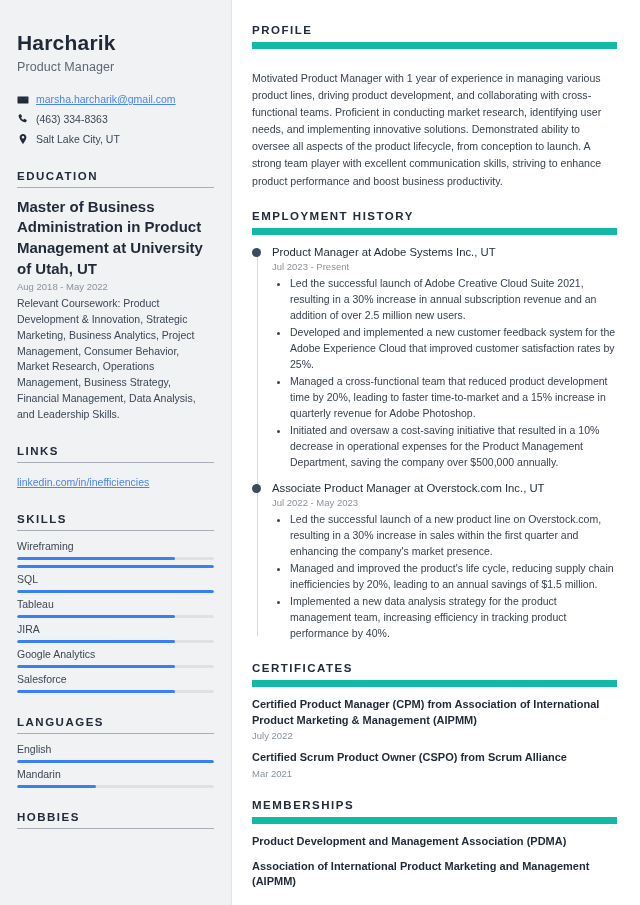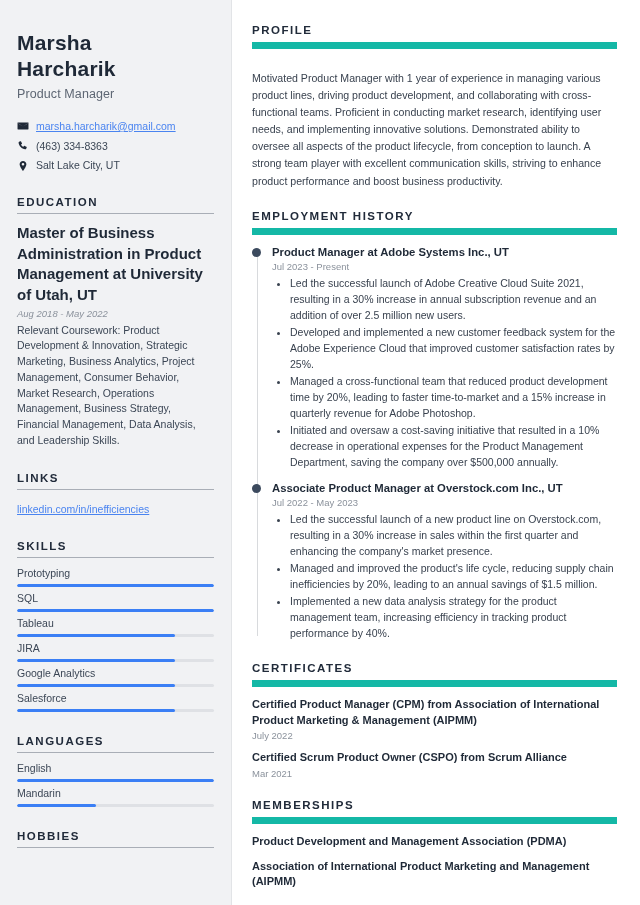--- a/index.html
+++ b/index.html
@@ -90,21 +90,20 @@
   .edu-title {
     font-size: 15px;
     font-weight: bold;
     line-height: 1.38;
     color: #1f2937;
   }
   .edu-date {
     font-size: 9.5px;
     color: #8b929c;
     margin-top: 2px;
-    font-style: italic;
   }
   .edu-desc {
     font-size: 10.5px;
     line-height: 1.5;
     color: #3b4655;
     margin-top: 4px;
   }
 
   .side-link {
     font-size: 10.5px;
@@ -176,21 +175,21 @@
     position: absolute;
     left: -20px;
     top: 3px;
     width: 9px;
     height: 9px;
     border-radius: 50%;
     background: #3c4a5e;
   }
   .job-head {
     font-size: 11.3px;
-    font-weight: bold;
+    font-weight: normal;
     color: #1f2937;
     line-height: 1.3;
   }
   .job-date {
     font-size: 9.5px;
     color: #8b929c;
     margin-top: 2px;
   }
   .bullets {
     margin: 4px 0 0 0;
@@ -228,21 +227,20 @@
 </style>
 </head>
 <body>
 
 <div class="page">
 
   <aside class="sidebar">
 
     <div>
       <div class="name">
-        <div>Marsha</div>
         <div>Harcharik</div>
       </div>
       <div class="job-title">Product Manager</div>
     </div>
 
     <div class="contacts">
       <div class="contact-row">
         <span class="c-icon">
           <svg width="12" height="12" viewBox="0 0 16 16" fill="currentColor">
               <path d="M1 3h14v10H1z" fill="none"></path>
@@ -284,21 +282,26 @@
       <div class="sec-head">LINKS</div>
       <div class="sec-body">
         <span class="side-link">linkedin.com/in/inefficiencies</span>
       </div>
     </section>
 
     <section class="sec">
       <div class="sec-head">SKILLS</div>
       <div class="sec-body" id="skills-list">
           <div class="bar-item">
-            <div class="bar-label">Prototyping</div>
+            <div class="bar-label">Wireframing</div>
+            <div class="bar-track">
+              <div class="bar-fill" style="width: 80%;"></div>
+            </div>
+          </div>
+          <div class="bar-item">
             <div class="bar-track">
               <div class="bar-fill" style="width: 100%;"></div>
             </div>
           </div>
           <div class="bar-item">
             <div class="bar-label">SQL</div>
             <div class="bar-track">
               <div class="bar-fill" style="width: 100%;"></div>
             </div>
           </div>

